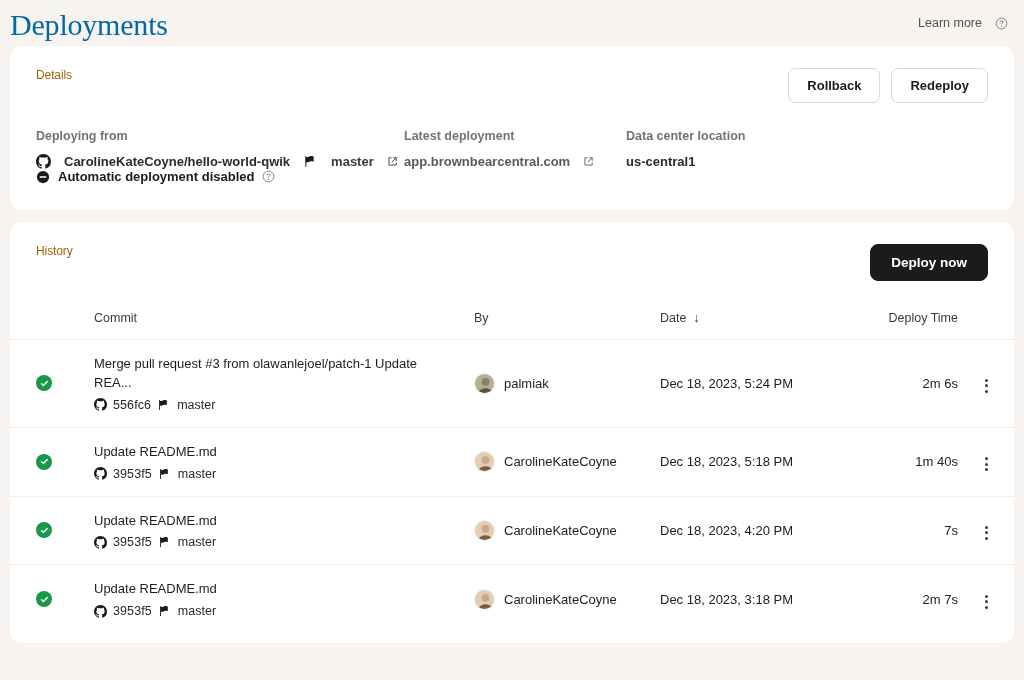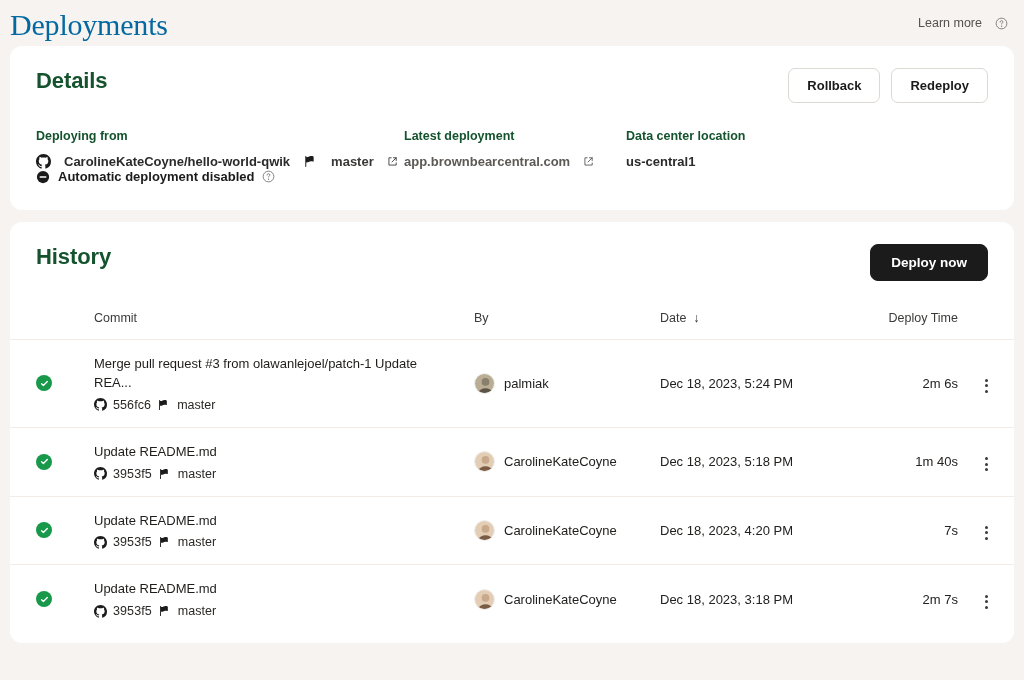--- a/index.html
+++ b/index.html
@@ -47,24 +47,24 @@
   }
   .card-details { padding: 22px 26px 26px 26px; }
   .card-history { padding: 22px 0 10px 0; }
 
   .card-head {
     display: flex;
     align-items: flex-start;
     justify-content: space-between;
   }
   .card-title {
-    font-size: 22px;
-    font-weight: bold;
+    font-size: 12px;
+    font-weight: normal;
     letter-spacing: -0.1px;
-    color: #14532d;
+    color: #a16207;
   }
 
   .btn-row { display: flex; gap: 11px; }
   .btn {
     font-family: "Liberation Sans", sans-serif;
     font-size: 13px;
     font-weight: bold;
     padding: 9px 18px;
     border-radius: 7px;
     border: 1px solid #dcd8d4;
@@ -84,21 +84,21 @@
 
   
   .details-grid {
     display: grid;
     grid-template-columns: 368px 222px 1fr;
     margin-top: 26px;
   }
   .field-label {
     font-size: 12.5px;
     font-weight: bold;
-    color: #14532d;
+    color: #737373;
     margin-bottom: 11px;
   }
   .field-value {
     display: flex;
     align-items: center;
     gap: 13px;
     font-size: 13px;
     color: #2b2b2b;
     flex-wrap: nowrap;
     font-weight: bold;

